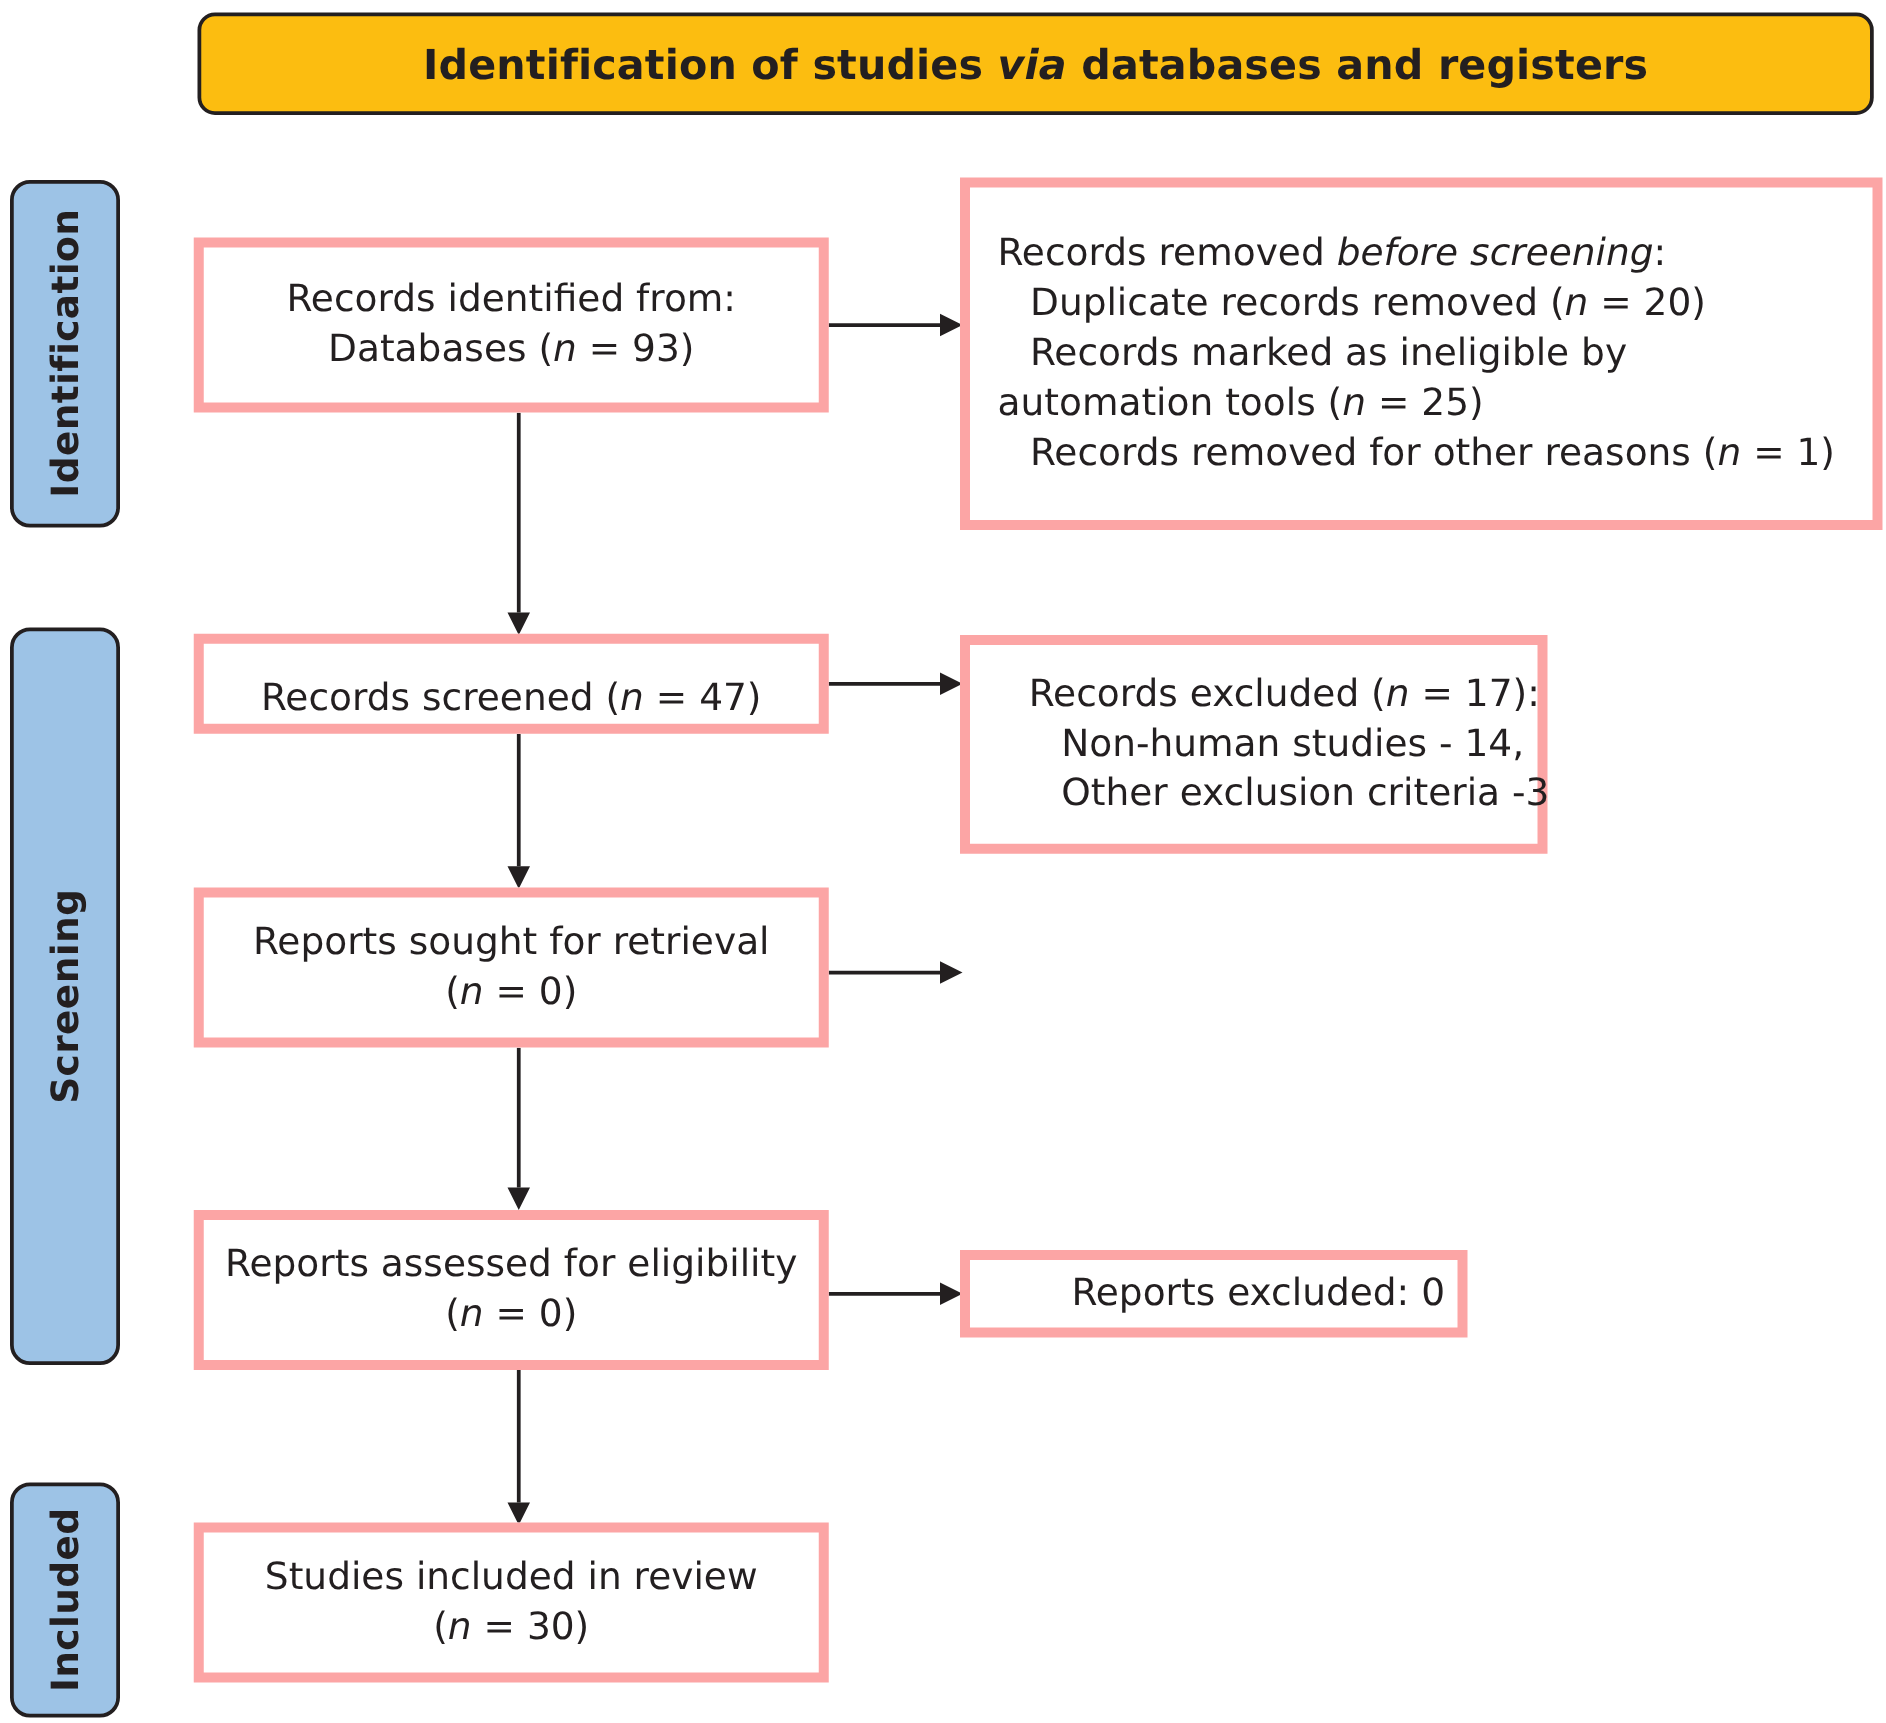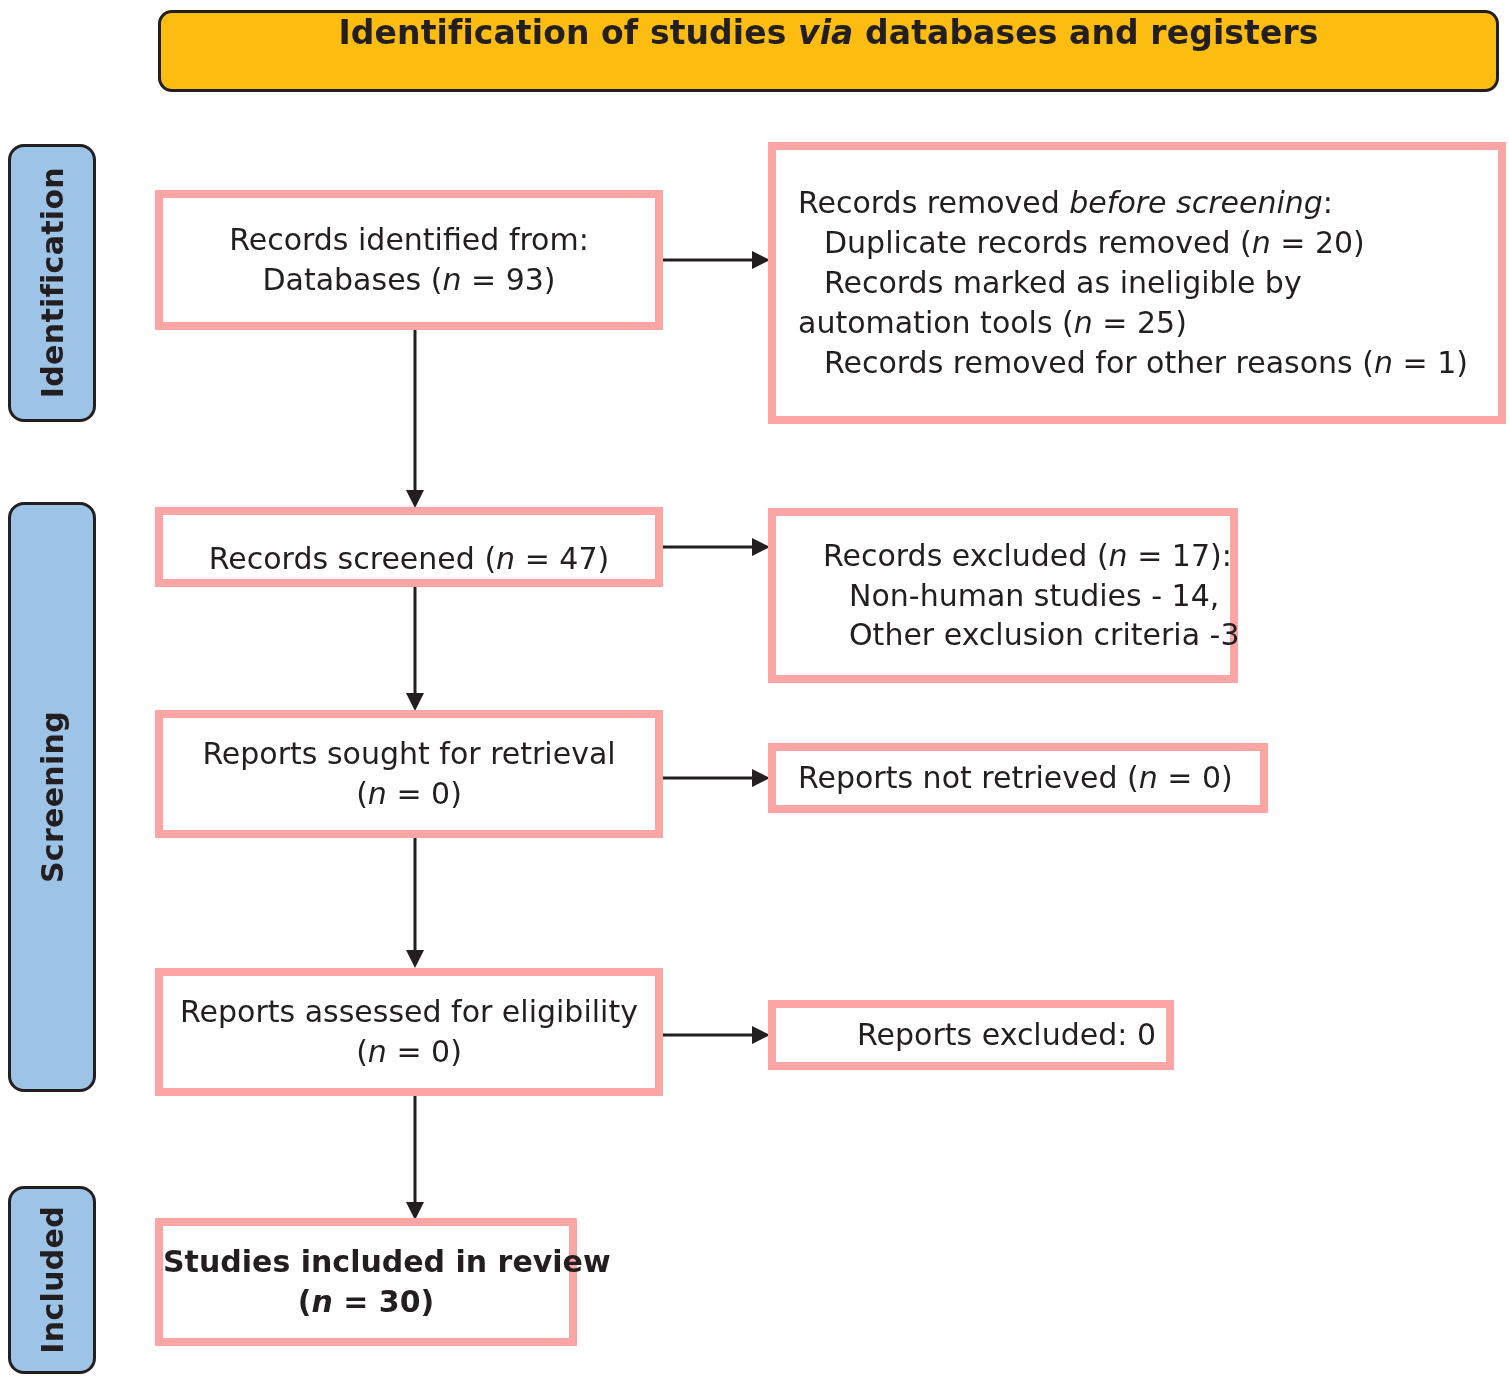--- a/index.html
+++ b/index.html
@@ -23,20 +23,21 @@
     position: absolute;
     left: 158px;
     top: 10px;
     width: 1341px;
     height: 82px;
     background: #FCBD10;
     border: 3px solid #231f20;
     border-radius: 14px;
     box-sizing: border-box;
     display: flex;
+    align-items: center;
     justify-content: center;
   }
   .title-banner .title-text {
     font-size: 33px;
     font-weight: bold;
     color: #231f20;
     letter-spacing: 0.1px;
     white-space: nowrap;
   }
   .title-banner .title-text em {
@@ -88,21 +89,21 @@
   .box.center .line { text-align: center; }
   .box.left  { padding-left: 22px; padding-right: 10px; }
   .box .line em { font-style: italic; }
   .box .line .indent { display: inline-block; width: 26px; }
 
   
   #box-identified     { left: 155px; top: 190px;  width: 508px; height: 140px; }
   #box-screened       { left: 155px; top: 507px;  width: 508px; height: 80px; justify-content: flex-end;  }
   #box-sought         { left: 155px; top: 710px;  width: 508px; height: 128px; }
   #box-assessed       { left: 155px; top: 968px;  width: 508px; height: 128px; }
-  #box-included       { left: 155px; top: 1218px; width: 422px; height: 128px; font-weight: bold; }
+  #box-included       { left: 155px; top: 1218px; width: 508px; height: 128px; }
 
   
   #box-removed        { left: 768px; top: 142px;  width: 738px; height: 282px; }
   #box-excluded       { left: 768px; top: 508px;  width: 470px; height: 175px; padding-left: 47px; }
   #box-not-retrieved  { left: 768px; top: 743px;  width: 500px; height: 70px;  }
   #box-reports-excl   { left: 768px; top: 1000px; width: 406px; height: 70px; align-items: flex-end;  }
 
   
   .conn {
     position: absolute;
@@ -205,23 +206,20 @@
     <div class="line"><span>Records excluded (</span><em>n</em><span> = 17):</span></div>
     <div class="line"><span class="indent"></span><span>Non-human studies - 14,</span></div>
     <div class="line"><span class="indent"></span><span>Other exclusion criteria -3</span></div>
   </div>
 
   <div class="box center" id="box-sought">
     <div class="line">Reports sought for retrieval</div>
     <div class="line"><span>(</span><em>n</em><span> = 0)</span></div>
   </div>
 
-  <div class="box left" id="box-not-retrieved">
-    <div class="line"><span>Reports not retrieved (</span><em>n</em><span> = 0)</span></div>
-  </div>
 
   <div class="box center" id="box-assessed">
     <div class="line">Reports assessed for eligibility</div>
     <div class="line"><span>(</span><em>n</em><span> = 0)</span></div>
   </div>
 
   <div class="box left" id="box-reports-excl">
     <div class="line">Reports excluded: 0</div>
   </div>
 

